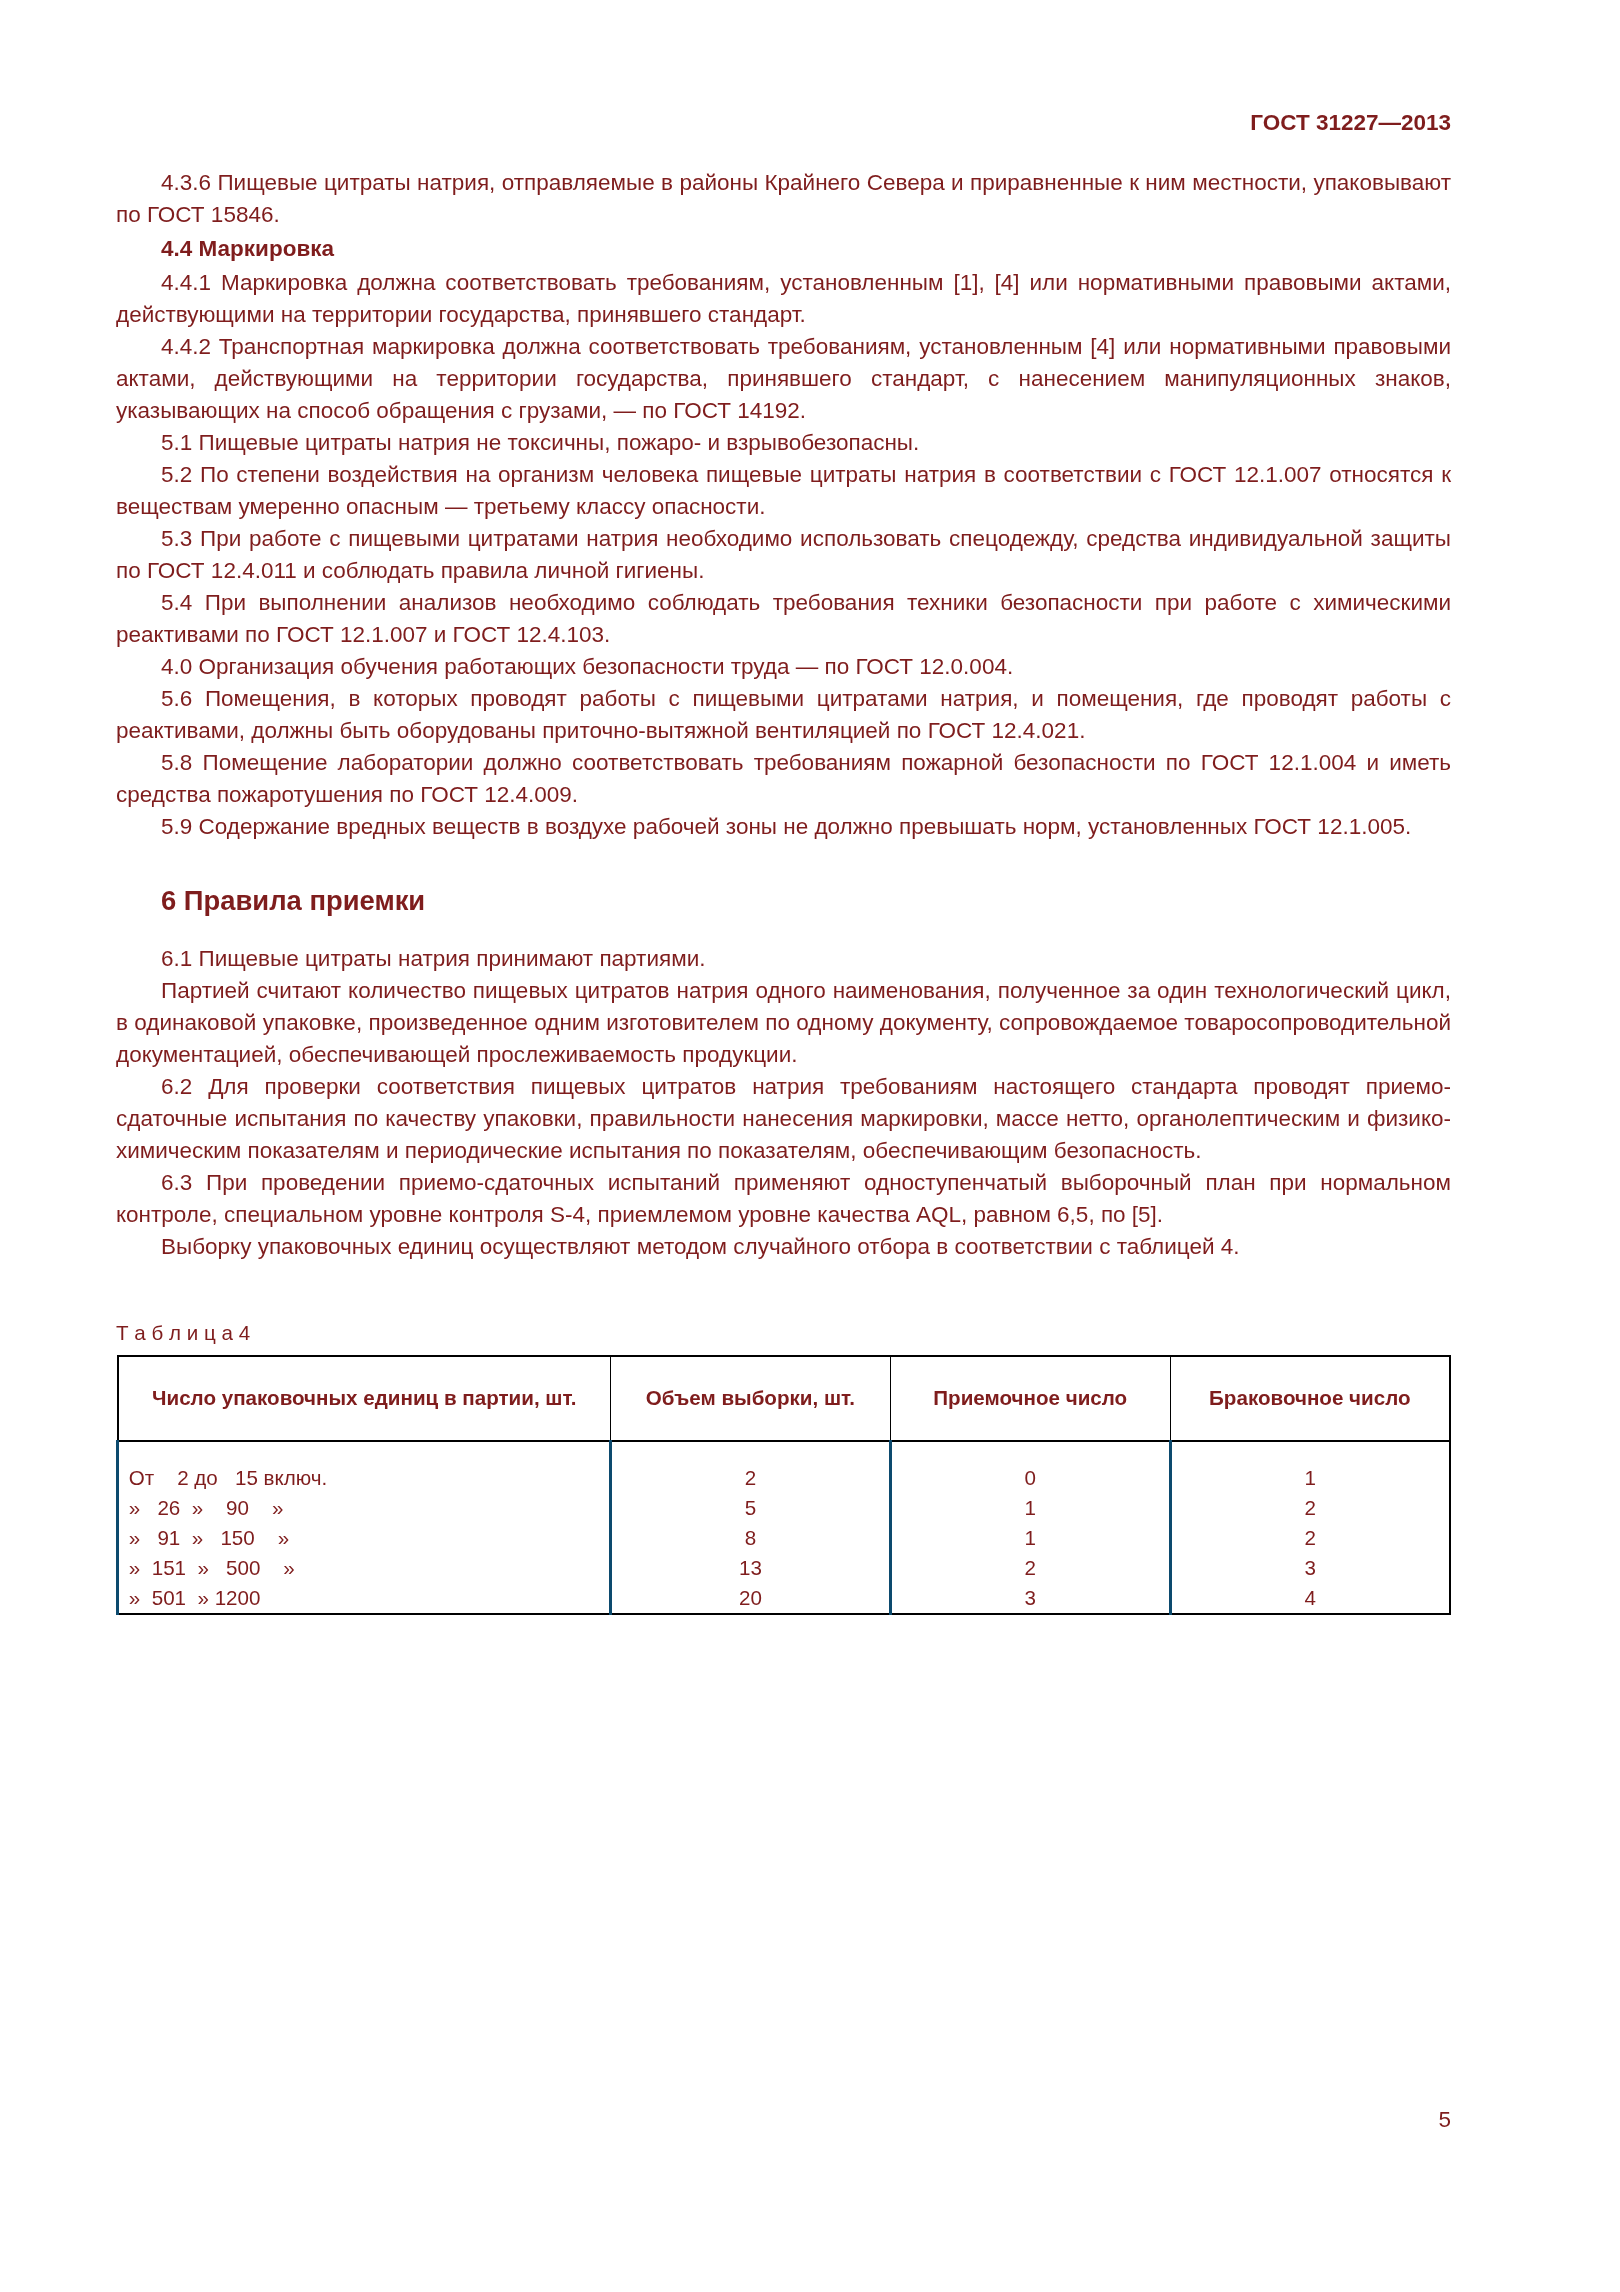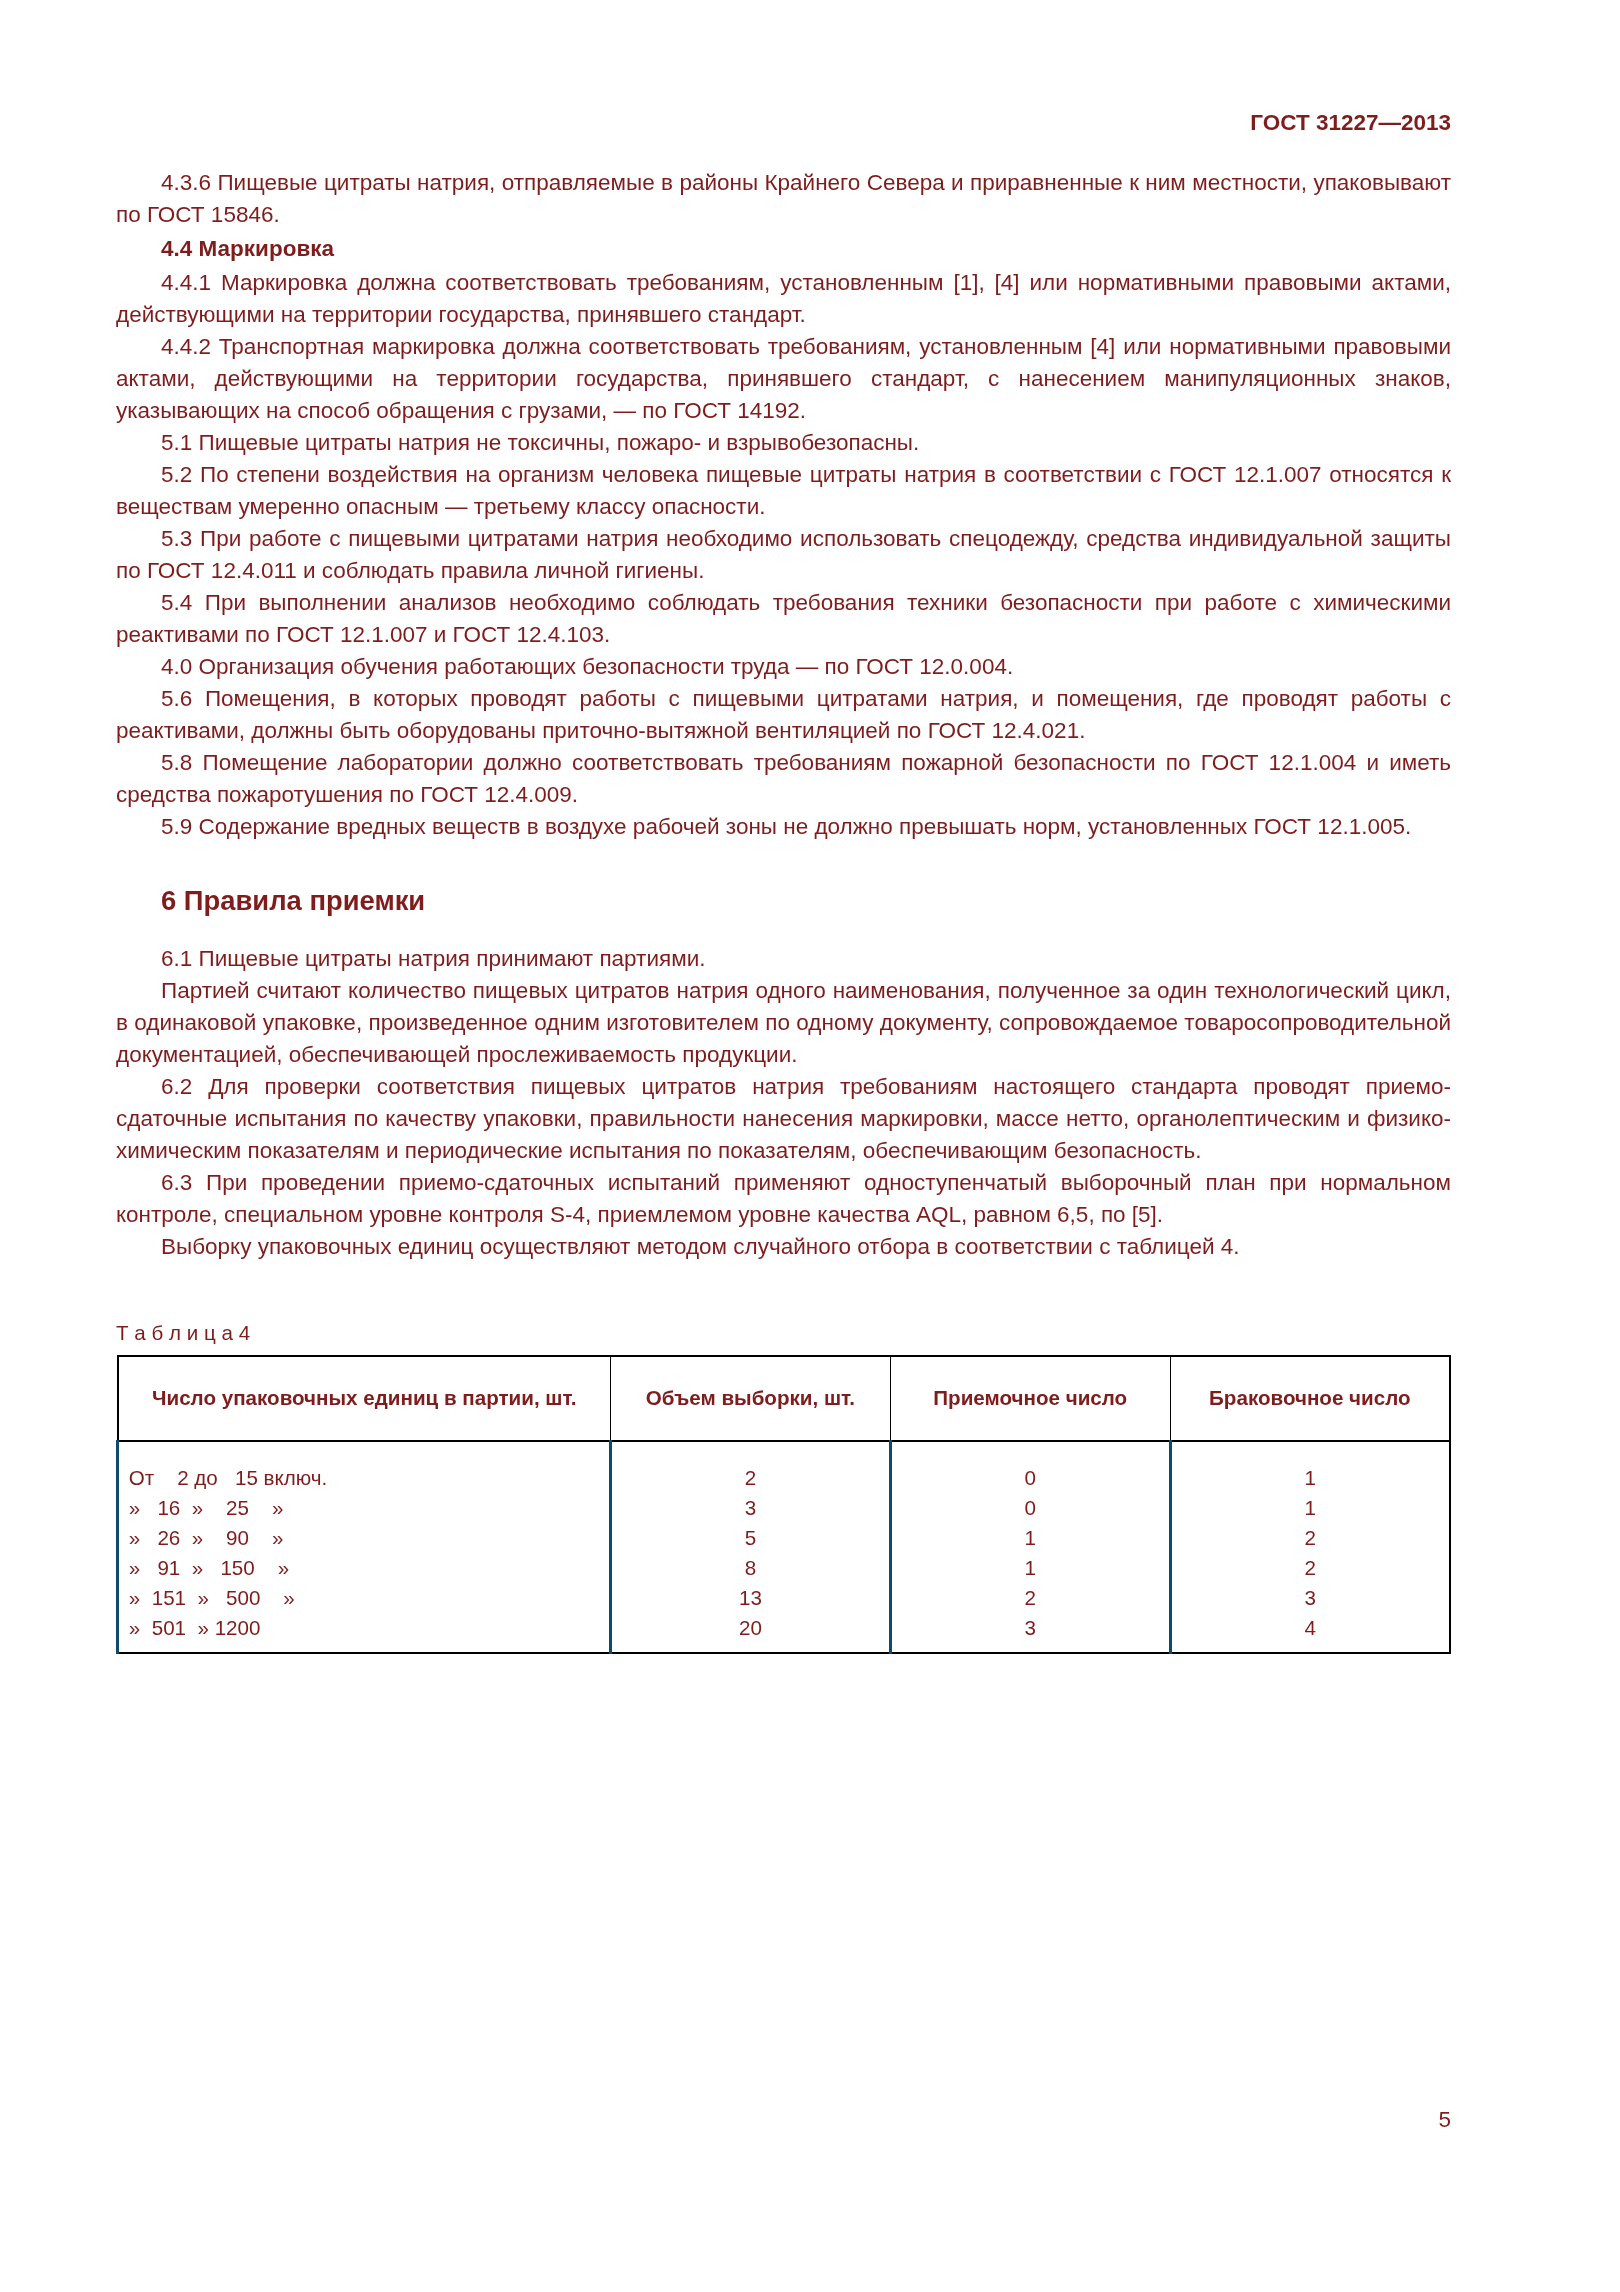--- a/index.html
+++ b/index.html
@@ -68,21 +68,21 @@
   table.gost-table td {
     border-left: 3px solid #0c4a6e;
     border-right: 1px solid #000;
     border-top: none;
     border-bottom: none;
     padding: 0 9.8px;
     line-height: 30px;
     vertical-align: top;
   }
   table.gost-table tr.first-body-row td { padding-top: 21.6px; }
-  table.gost-table tr.last-body-row td { padding-bottom: 9px; }
+  table.gost-table tr.last-body-row td { padding-bottom: 0; }
   td.range-cell { text-align: left; white-space: pre; padding-left: 21.6px; }
   td.num-cell { text-align: center; }
   .page-number {
     position: absolute;
     top: 2107px;
     right: 169px;
     font-size: 22.5px;
   }
 </style>
 </head>
@@ -133,26 +133,20 @@
       </tr>
     </thead>
     <tbody>
       <tr class="first-body-row">
         <td class="range-cell">От    2 до   15 включ.</td>
         <td class="num-cell">2</td>
         <td class="num-cell">0</td>
         <td class="num-cell">1</td>
       </tr>
       <tr>
-        <td class="range-cell">»   16  »    25    »</td>
-        <td class="num-cell">3</td>
-        <td class="num-cell">0</td>
-        <td class="num-cell">1</td>
-      </tr>
-      <tr>
         <td class="range-cell">»   26  »    90    »</td>
         <td class="num-cell">5</td>
         <td class="num-cell">1</td>
         <td class="num-cell">2</td>
       </tr>
       <tr>
         <td class="range-cell">»   91  »   150    »</td>
         <td class="num-cell">8</td>
         <td class="num-cell">1</td>
         <td class="num-cell">2</td>

